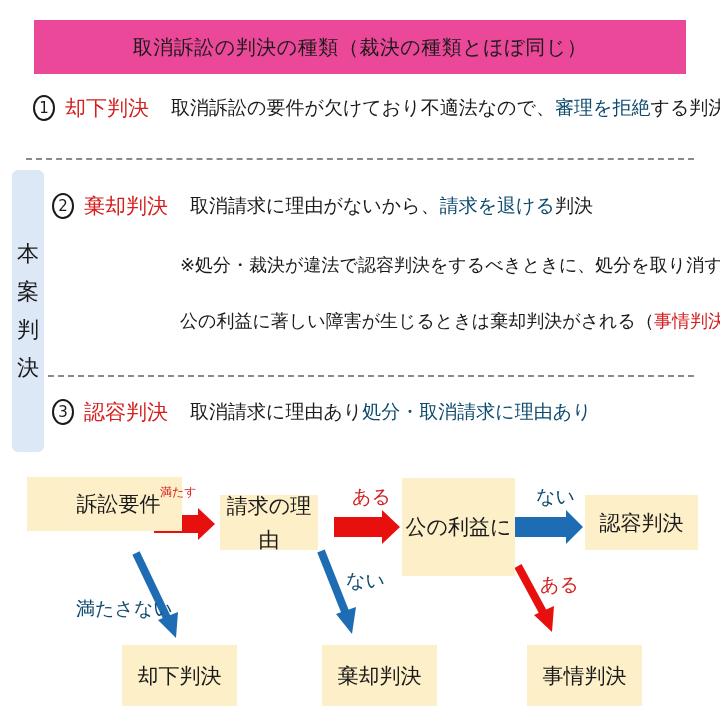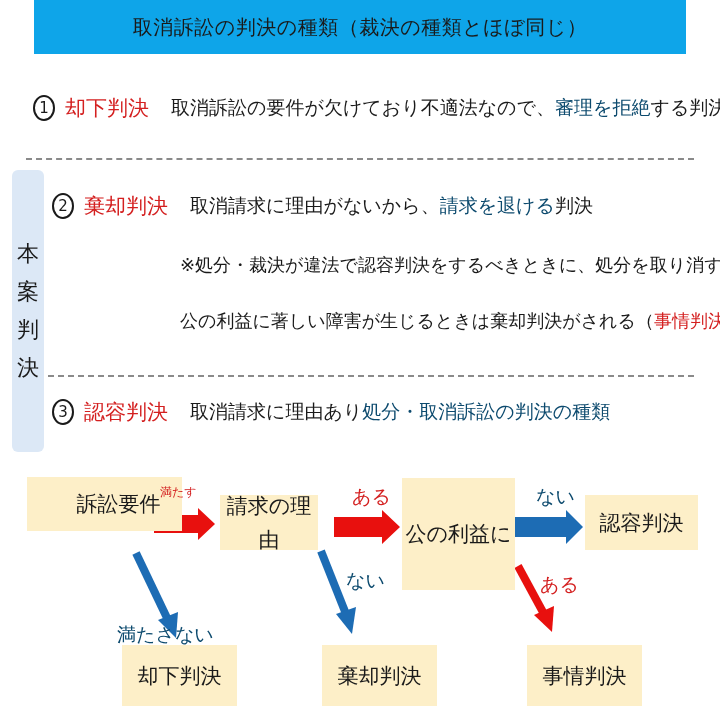--- a/index.html
+++ b/index.html
@@ -1,19 +1,19 @@
 <!DOCTYPE html>
 <html><head>
 <meta charset="utf-8">
 <style>
   html, body { margin:0; padding:0; background:#ffffff; }
   body { width:720px; height:720px; position:relative; overflow:hidden;
          font-family:"DejaVu Sans", "Liberation Sans", sans-serif; color:#1a1a1a; }
   .abs { position:absolute; }
-  .header-box { left:34px; top:0; width:652px; height:54px; background:#0ea5e9;
+  .header-box { left:34px; top:20px; width:652px; height:54px; background:#ec4899;
                 display:flex; align-items:center; justify-content:center;
                 font-size:20px; letter-spacing:0.5px; }
   .row { position:absolute; display:flex; align-items:center; white-space:nowrap; }
   .num { width:22px; height:26px; border:2px solid #1a1a1a; border-radius:50%;
          display:inline-flex; align-items:center; justify-content:center;
          font-size:15px; margin-right:10px; box-sizing:border-box; }
   .title-red { color:#d42020; font-size:21px; margin-right:22px; }
   .body-text { font-size:19px; }
   .blue { color:#0c4a6e; }
   .red { color:#d42020; }
@@ -64,21 +64,21 @@
   <span>公の利益に著しい障害が生じるときは棄却判決がされる（</span>
     <span class="red">事情判決</span>
 </div>
 
 <div class="dash" style="left:48px; top:375px; width:646px;"></div>
 
 <div class="row" style="left:52px; top:397px; height:30px;">
   <span class="num">3</span>
   <span class="title-red">認容判決</span>
   <span class="body-text">
-    <span>取消請求に理由あり</span><span class="blue">処分・取消訴訟の判決の種類</span><span></span>
+    <span>取消請求に理由あり</span><span class="blue">処分・取消請求に理由あり</span><span></span>
   </span>
 </div>
 
 <svg class="arrows" width="720" height="720">
 
   <polygon points="154,515 198,515 198,508 215,524 198,540 198,533 154,533" fill="#e8100e"></polygon>
 
   <polygon points="334,517 382,517 382,510 400,527 382,544 382,537 334,537" fill="#e8100e"></polygon>
 
   <polygon points="515,517 566,517 566,510 583,527 566,544 566,537 515,537" fill="#1d6cb4"></polygon>
@@ -98,34 +98,34 @@
     <polygon points="534,615 554,606 552,632" fill="#e8100e"></polygon>
   </g>
 </svg>
 
 <div class="box" style="left:27px; top:477px; width:127px; height:54px;padding-left:28px;">
   <span>訴訟要件</span>
 </div>
 <div class="box" style="left:220px; top:495px; width:98px; height:55px;">
   <span>請求の理由</span>
 </div>
-<div class="box" style="left:402px; top:478px; width:113px; height:112px; flex-direction:column;">
+<div class="box" style="left:402px; top:478px; width:113px; height:98px; flex-direction:column;">
   <span>公の利益に</span>
 </div>
 <div class="box" style="left:585px; top:495px; width:113px; height:55px;">
   <span>認容判決</span>
 </div>
 <div class="box" style="left:122px; top:645px; width:115px; height:61px;">
   <span>却下判決</span>
 </div>
 <div class="box" style="left:322px; top:645px; width:115px; height:61px;">
   <span>棄却判決</span>
 </div>
 <div class="box" style="left:527px; top:645px; width:115px; height:61px;">
   <span>事情判決</span>
 </div>
 
 <div class="lbl red" style="left:160px; top:484px; font-size:12px;">満たす</div>
-<div class="lbl blue" style="left:76px; top:622px;margin-left:41px;">満たさない</div>
+<div class="lbl blue" style="left:76px; top:596px;">満たさない</div>
 <div class="lbl red" style="left:352px; top:484px;">ある</div>
 <div class="lbl blue" style="left:346px; top:568px;">ない</div>
 <div class="lbl blue" style="left:536px; top:484px;">ない</div>
 <div class="lbl red" style="left:540px; top:572px;">ある</div>
 
 </body></html>

